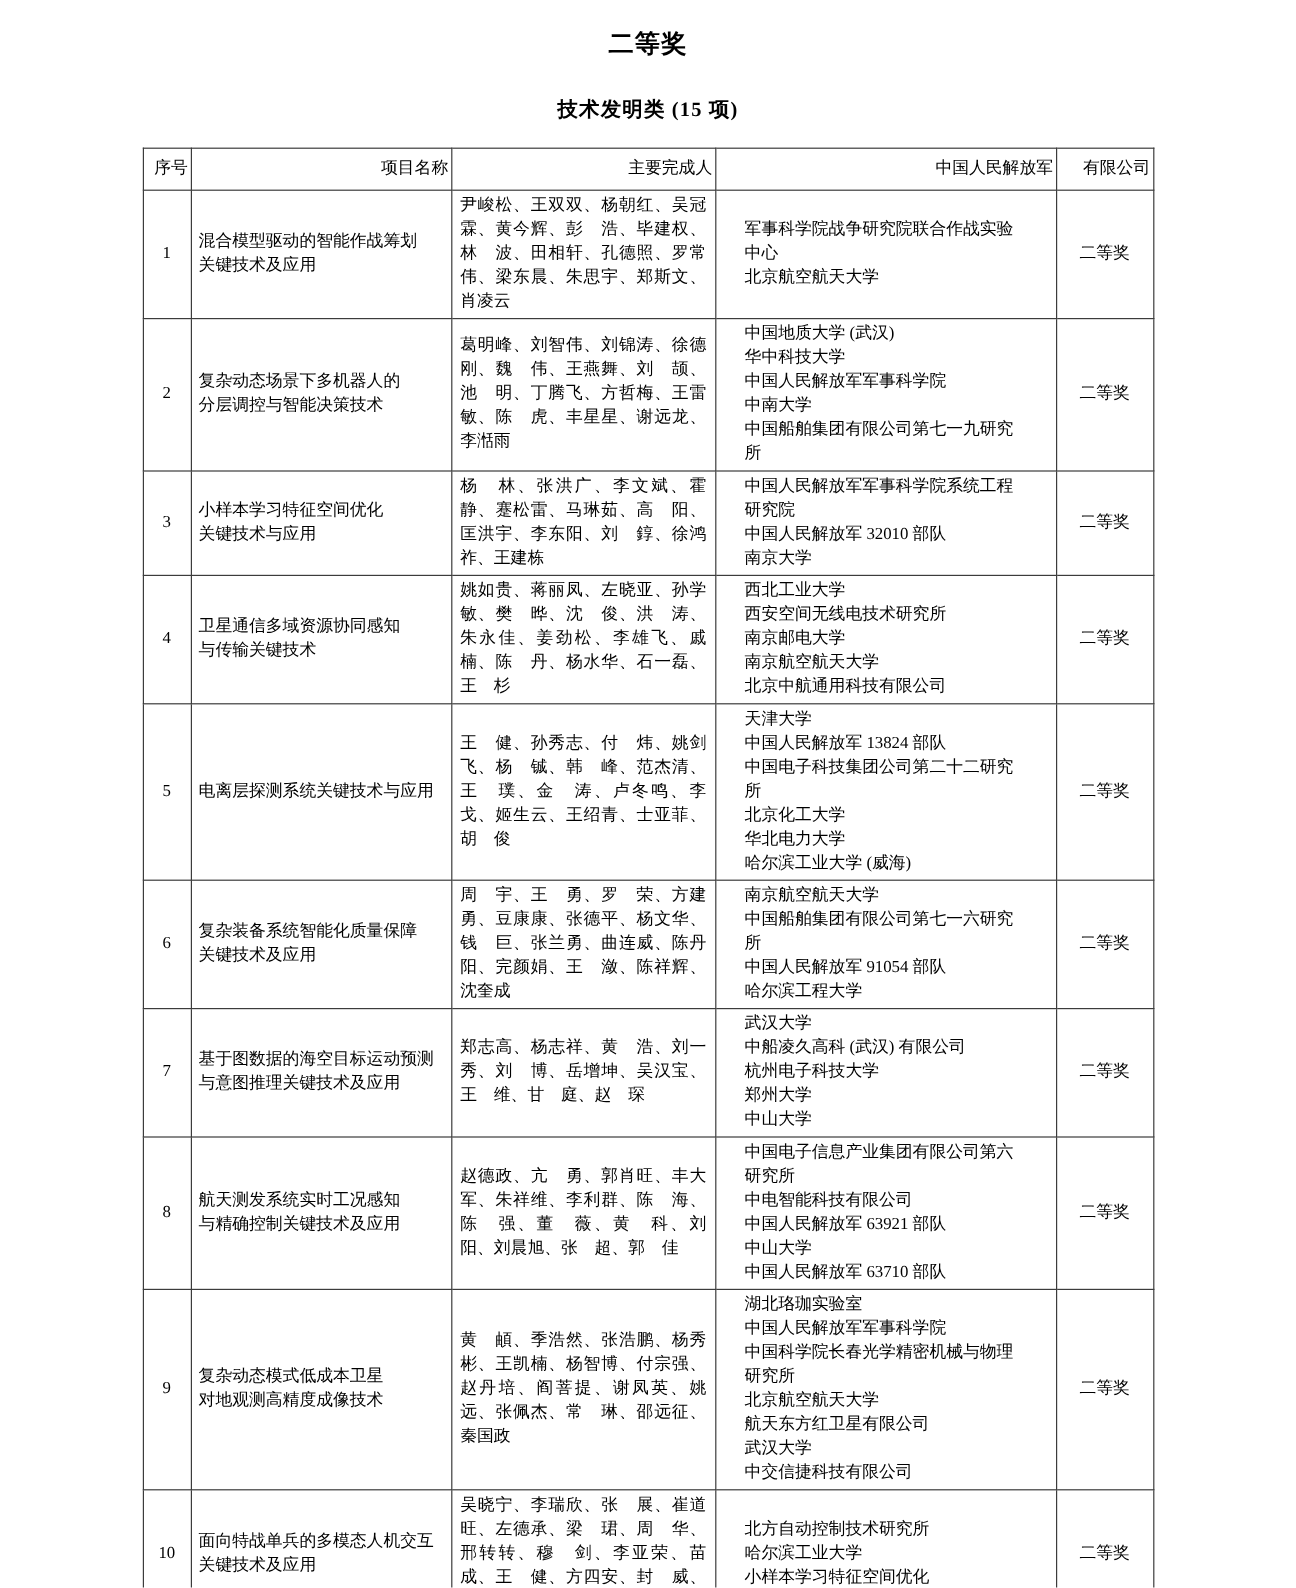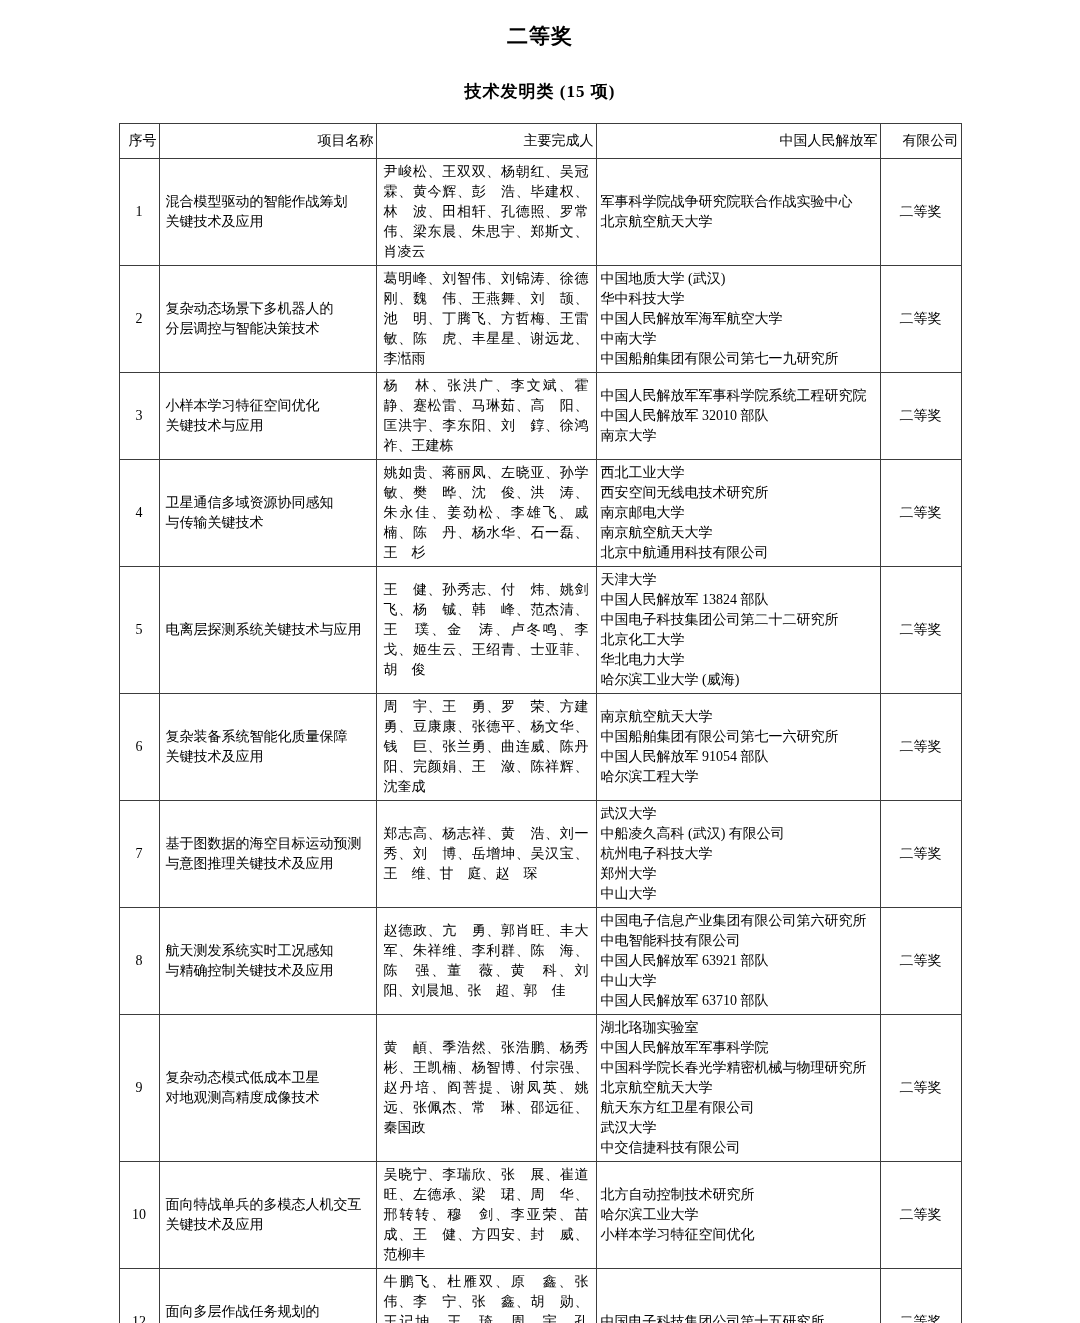--- a/index.html
+++ b/index.html
@@ -68,21 +68,21 @@
   }
   td.cell-people {
     text-align: justify;
     text-align-last: left;
     padding: 3px 7px;
     font-size: 13px;
   }
   td.cell-orgs {
     text-align: left;
     white-space: pre-line;
-    padding: 3px 4px;
+    padding: 3px 24px;
   }
   td.cell-award {
     text-align: center;
     padding: 3px 2px;
   }
 </style>
 </head>
 <body>
 
 <div class="page">
@@ -116,21 +116,21 @@
 北京航空航天大学</td>
           <td class="cell-award">二等奖</td>
         </tr>
         <tr>
           <td class="cell-no">2</td>
           <td class="cell-project">复杂动态场景下多机器人的
 分层调控与智能决策技术</td>
           <td class="cell-people">葛明峰、刘智伟、刘锦涛、徐德刚、魏　伟、王燕舞、刘　颉、池　明、丁腾飞、方哲梅、王雷敏、陈　虎、丰星星、谢远龙、李湉雨</td>
           <td class="cell-orgs">中国地质大学 (武汉)
 华中科技大学
-中国人民解放军海军航空大学
+中国人民解放军军事科学院
 中南大学
 中国船舶集团有限公司第七一九研究所</td>
           <td class="cell-award">二等奖</td>
         </tr>
         <tr>
           <td class="cell-no">3</td>
           <td class="cell-project">小样本学习特征空间优化
 关键技术与应用</td>
           <td class="cell-people">杨　林、张洪广、李文斌、霍　静、蹇松雷、马琳茹、高　阳、匡洪宇、李东阳、刘　錞、徐鸿祚、王建栋</td>
           <td class="cell-orgs">中国人民解放军军事科学院系统工程研究院

